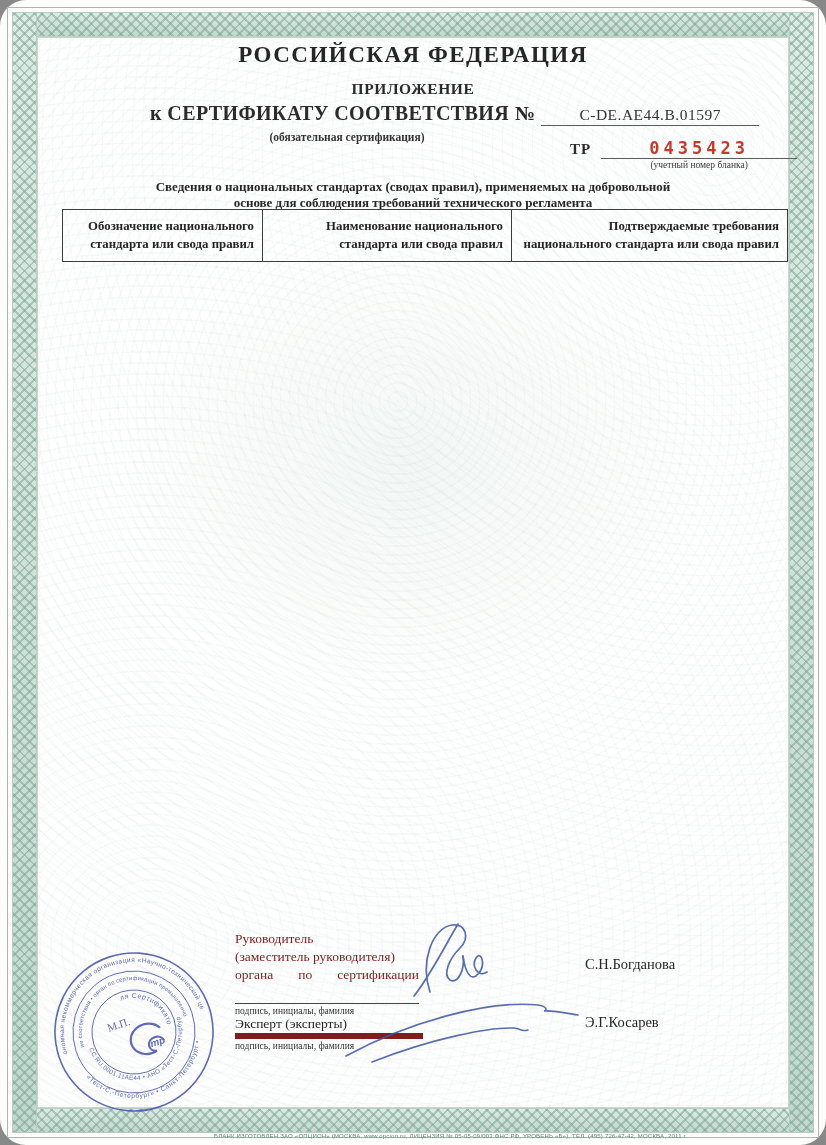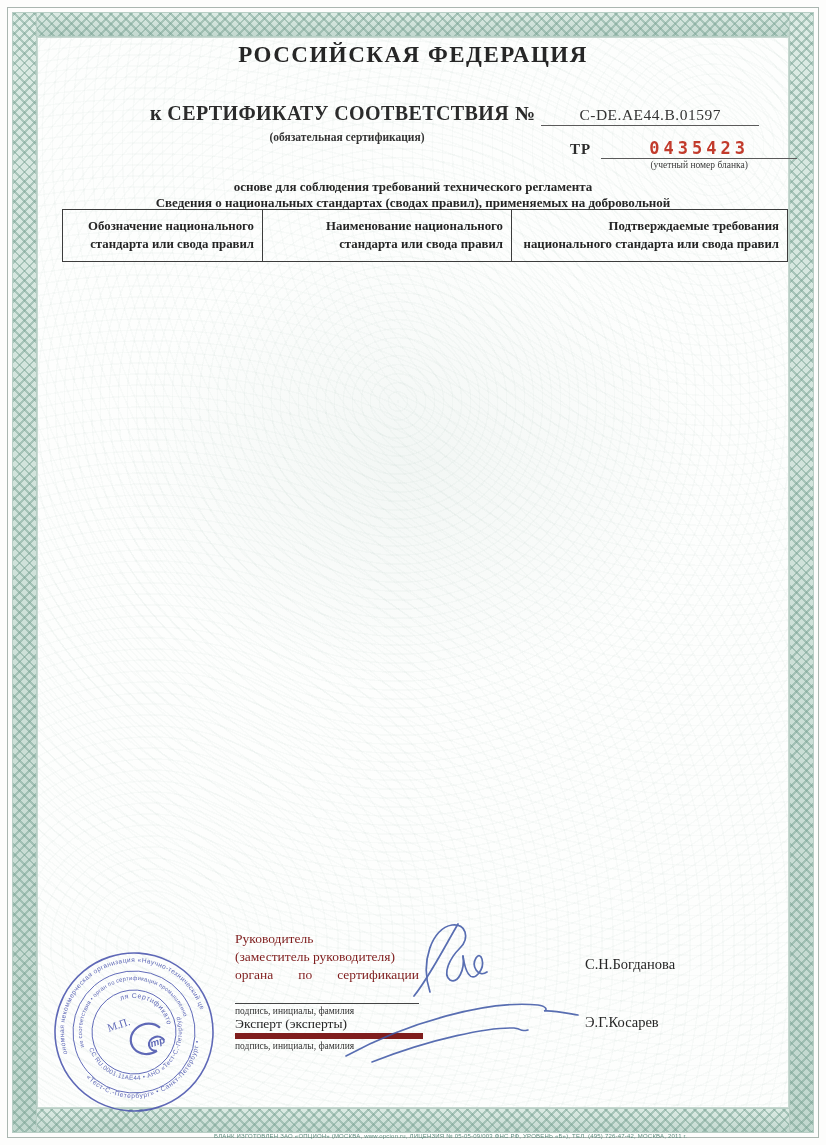--- a/index.html
+++ b/index.html
@@ -1,19 +1,19 @@
 <!DOCTYPE html>
 <html><head>
 <meta charset="utf-8">
 <style>
   * { margin:0; padding:0; box-sizing:border-box; }
   body { margin:0; background:#888; font-family:"Liberation Serif", serif; }
   .page {
     position:relative; width:826px; height:1145px; margin:0 auto;
-    background:#fdfdfc; overflow:hidden; color:#2b2b2b;
+    background:#fdfdfc; overflow:hidden; color:#2b2b2b;border-radius:26px;
   }
   
   .frame-outer {
     position:absolute; inset:7px; border:1px solid #aab6b0; pointer-events:none;
   }
   .band { position:absolute; border:1px solid #b8cec5;
     background:
       repeating-linear-gradient(45deg, rgba(122,163,148,.50) 0 2px, rgba(255,255,255,0) 2px 7px),
       repeating-linear-gradient(-45deg, rgba(122,163,148,.50) 0 2px, rgba(255,255,255,0) 2px 7px),
       linear-gradient(#dcebe4, #c2d8cf);
@@ -104,39 +104,40 @@
 <div class="page">
 
   <div class="frame-outer"></div>
   <div class="band band-top"></div>
   <div class="band band-bottom"></div>
   <div class="band band-left"></div>
   <div class="band band-right"></div>
   <div class="content"></div>
 
   <div class="title">РОССИЙСКАЯ ФЕДЕРАЦИЯ</div>
+  <div class="subtitle">ПРИЛОЖЕНИЕ</div>
 
   <div class="cert-line">
     <span class="cert-title">к СЕРТИФИКАТУ СООТВЕТСТВИЯ</span>
     <span class="no-sign">№</span>
     <span class="cert-number-field">C-DE.AE44.B.01597</span>
   </div>
   <div class="cert-kind">(обязательная сертификация)</div>
 
   <div class="tr-row">
     <span class="tr-label">ТР</span>
     <span class="blank-wrap">
       <span class="blank-number">0435423</span>
       <span class="blank-caption">(учетный номер бланка)</span>
     </span>
   </div>
 
   <div class="intro">
+    <div>Сведения о национальных стандартах (сводах правил), применяемых на добровольной</div>
     <div>основе для соблюдения требований технического регламента</div>
-    <div>Сведения о национальных стандартах (сводах правил), применяемых на добровольной</div>
   </div>
 
   <table class="standards">
     <colgroup>
         <col style="width:200px">
         <col style="width:249px">
         <col style="width:276px">
       </colgroup>
     <thead>
       <tr>

